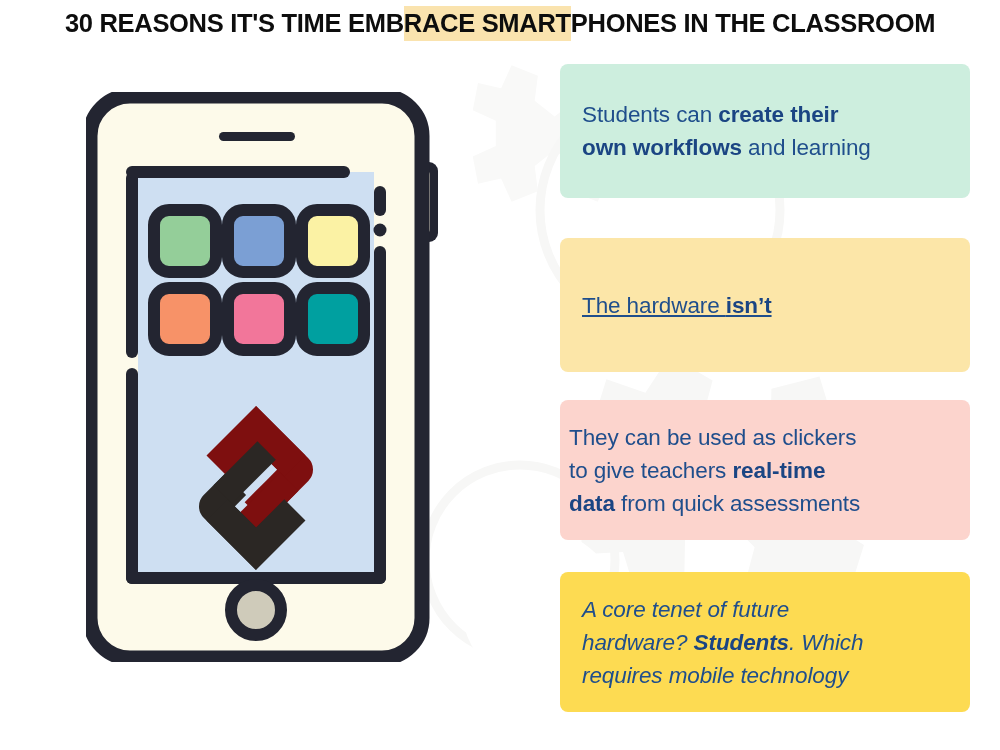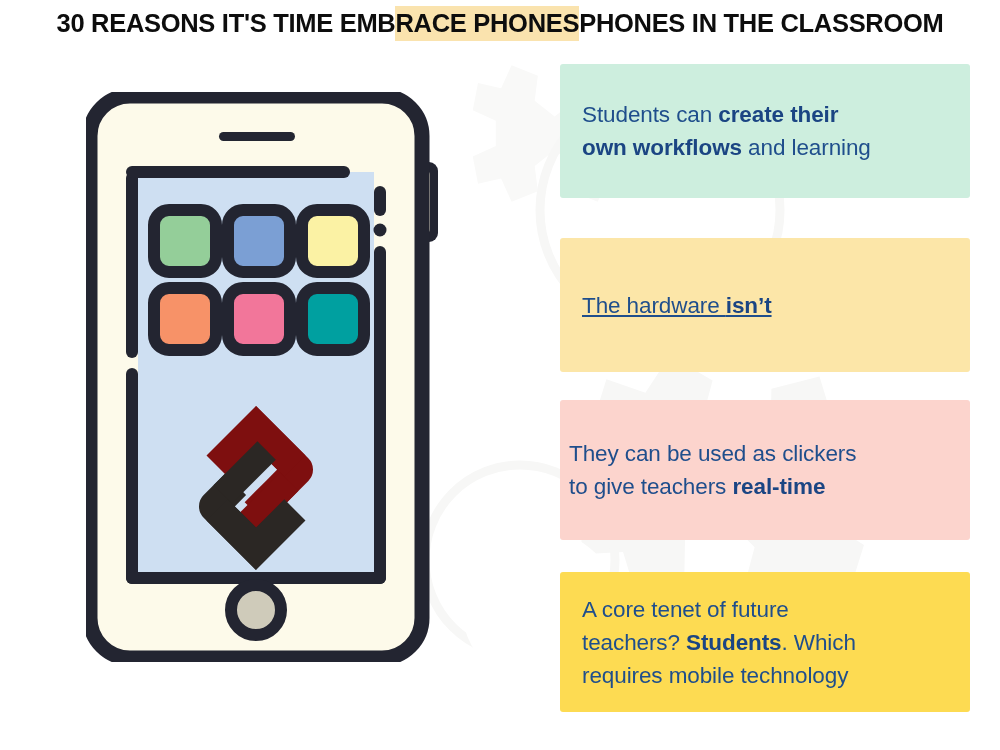--- a/index.html
+++ b/index.html
@@ -76,21 +76,21 @@
     left: 560px;
     top: 0;
     width: 420px;
     height: 750px;
     z-index: 4;
   }
   .card {
     position: absolute;
     left: 0;
     width: 410px;
-    border-radius: 3px;
+    border-radius: 8px;
     box-sizing: border-box;
     padding: 0 22px;
     display: flex;
     align-items: center;
   }
   .card-text {
     font-family: "Liberation Sans", sans-serif;
     font-size: 22.5px;
     line-height: 33px;
     color: #1F4E8C;
@@ -123,21 +123,21 @@
     <g fill="none" stroke="#F7F7F6" stroke-width="9">
       <circle cx="660" cy="210" r="120"></circle>
       <circle cx="520" cy="560" r="95"></circle>
     </g>
     <g fill="#FFFFFF">
       <circle cx="540" cy="608" r="78"></circle>
     </g>
   </svg>
 
   <div id="title-bar">
-    <div id="page-title"><span>30 REASONS IT'S TIME EMB</span><span class="hl">RACE PHONES</span><span>PHONES IN THE CLASSROOM</span></div>
+    <div id="page-title"><span>30 REASONS IT'S TIME EMB</span><span class="hl">RACE SMART</span><span>PHONES IN THE CLASSROOM</span></div>
   </div>
 
   <svg id="phone-illustration" viewBox="0 0 360 570" xmlns="http://www.w3.org/2000/svg">
 
     <g>
       <rect x="318" y="70" width="34" height="80" rx="9" fill="#232531"></rect>
       <rect x="327" y="79" width="17" height="62" rx="4" fill="#CFCBBA"></rect>
     </g>
 
     <g>
@@ -210,26 +210,27 @@
     <div class="card" id="card-1" style="background: rgb(252, 230, 168);">
       <div class="card-text" style="color: rgb(31, 78, 140); text-decoration: underline;">
           <div><span>The hardware </span><b>isn’t</b></div>
         </div>
     </div>
 
     <div class="card" id="card-2" style="background: rgb(252, 212, 205);">
       <div class="card-text" style="color: rgb(31, 78, 140);">
           <div><span>They can be used as clickers</span></div>
           <div><span>to give teachers </span><b>real-time</b></div>
+          <div><b>data</b><span> from quick assessments</span></div>
         </div>
     </div>
 
     <div class="card" id="card-3" style="background: rgb(253, 219, 82);">
-      <div class="card-text" style="color: rgb(31, 78, 140);">
+      <div class="card-text" style="color: rgb(31, 78, 140); font-style: italic;">
           <div><span>A core tenet of future</span></div>
-          <div><span>teachers? </span><b>Students</b><span>. Which</span></div>
+          <div><span>hardware? </span><b>Students</b><span>. Which</span></div>
           <div><span>requires mobile technology</span></div>
         </div>
     </div>
 
   </div>
 
 </div>
 
 </body></html>

